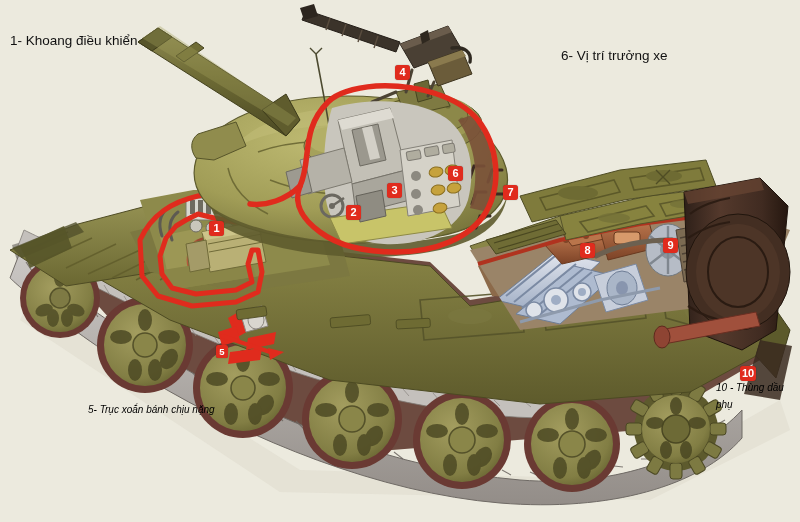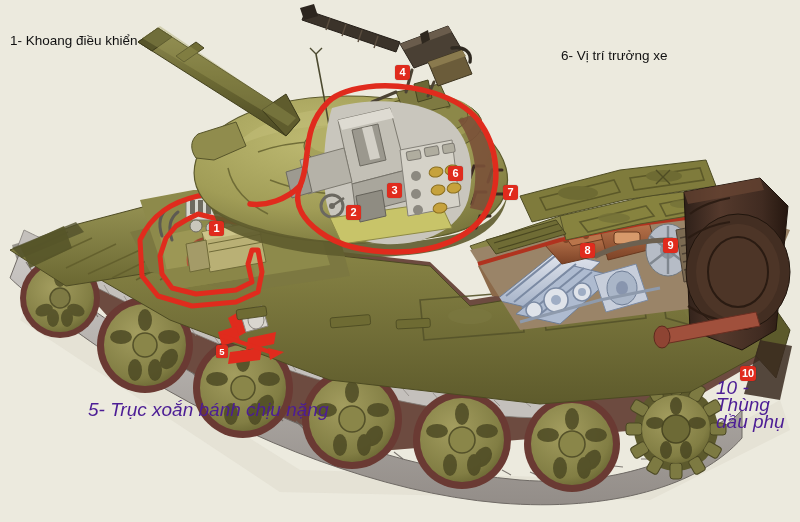--- a/index.html
+++ b/index.html
@@ -12,21 +12,21 @@
   }
   #stage{position:absolute;left:0;top:0;width:800px;height:522px;background:#eceade;}
   svg.art{position:absolute;left:0;top:0;width:800px;height:522px;}
 
   .legend{position:absolute;color:#111;font-size:13.5px;line-height:22px;white-space:nowrap;}
   #legend-left{left:10px;top:30px;}
   #legend-right{left:561px;top:45px;}
   .legend .row{display:block;}
   #legend-right .row{padding-left:0px;}
 
-  .caption{position:absolute;font-style:italic;color:#4c1d95;font-size:19px;line-height:17px;}
+  .caption{position:absolute;font-style:italic;color:#000000;font-size:10px;line-height:17px;}
   #caption-5{left:88px;top:401px;white-space:nowrap;}
   #caption-10{left:716px;top:379px;width:80px;}
 
   .marker{
     position:absolute;
     background:#e02b1d;
     color:#fff;
     font-family:"Liberation Sans", sans-serif;
     font-weight:bold;
     font-size:11px;

